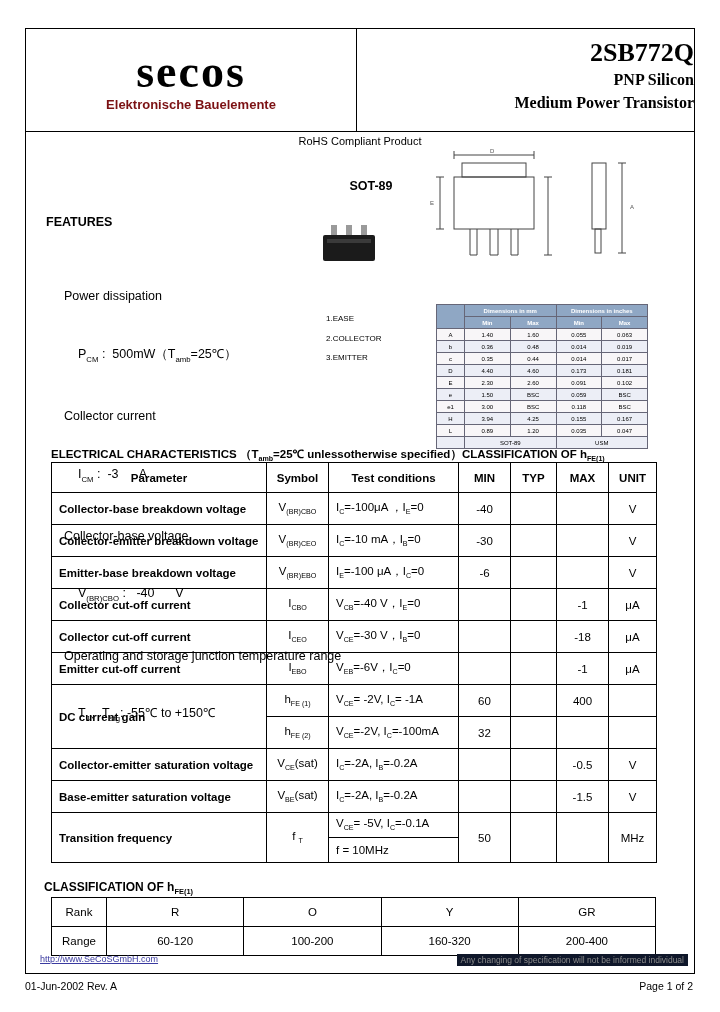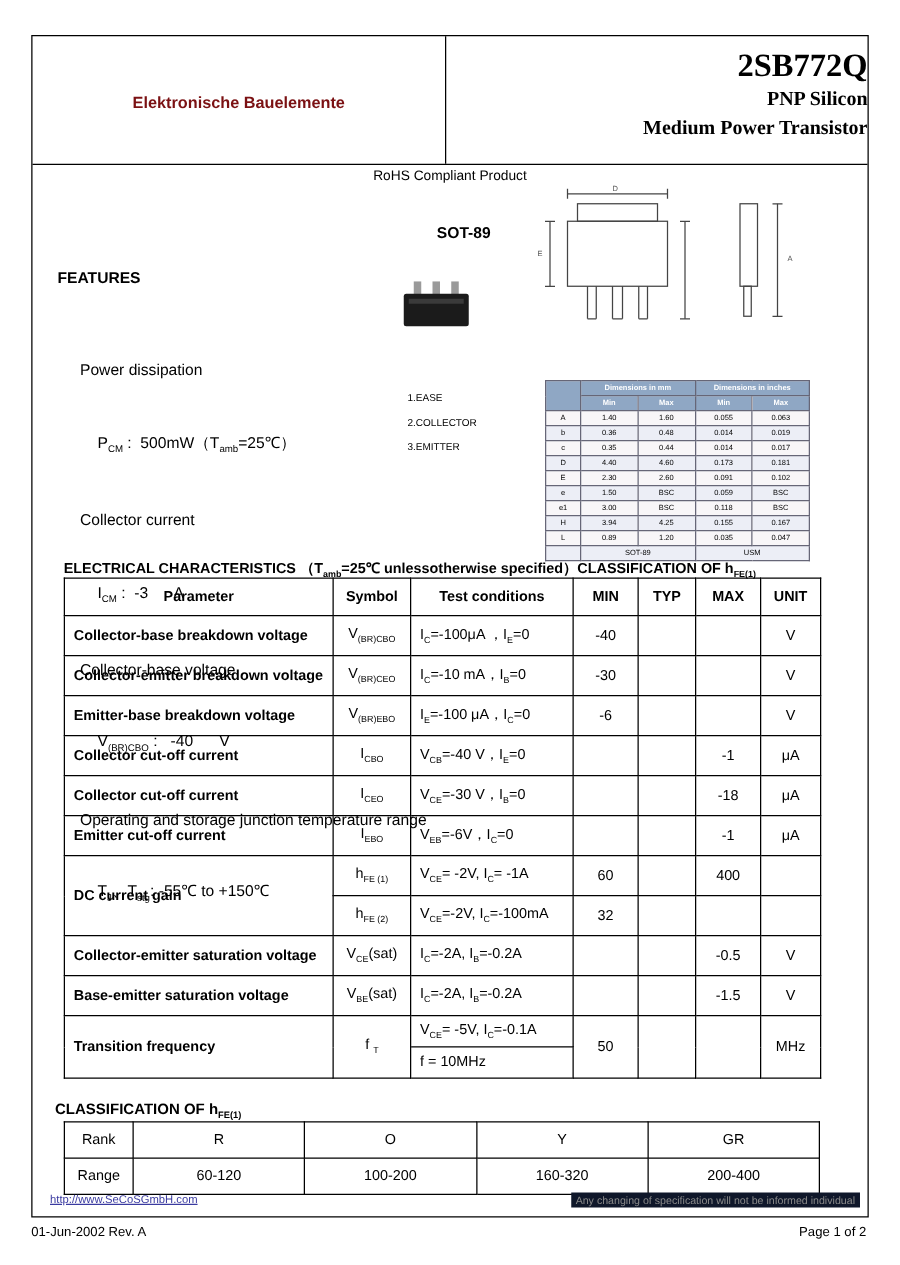--- a/index.html
+++ b/index.html
@@ -53,20 +53,21 @@
   .page-no{position:absolute;right:27px;top:980px;font-size:10.5px;margin-left:26px;}
 </style>
 </head>
 <body>
 
 <div class="page">
   <div class="frame">
 
     <div class="hdr">
       <div class="hdr-left">
+        <div class="logo">secos</div>
         <div class="logo-sub">Elektronische Bauelemente</div>
       </div>
       <div class="hdr-right">
         <div class="part-no">2SB772Q</div>
         <div class="part-sub">PNP Silicon</div>
         <div class="part-sub">Medium Power Transistor</div>
       </div>
     </div>
 
     <div class="rohs">RoHS Compliant Product</div>

